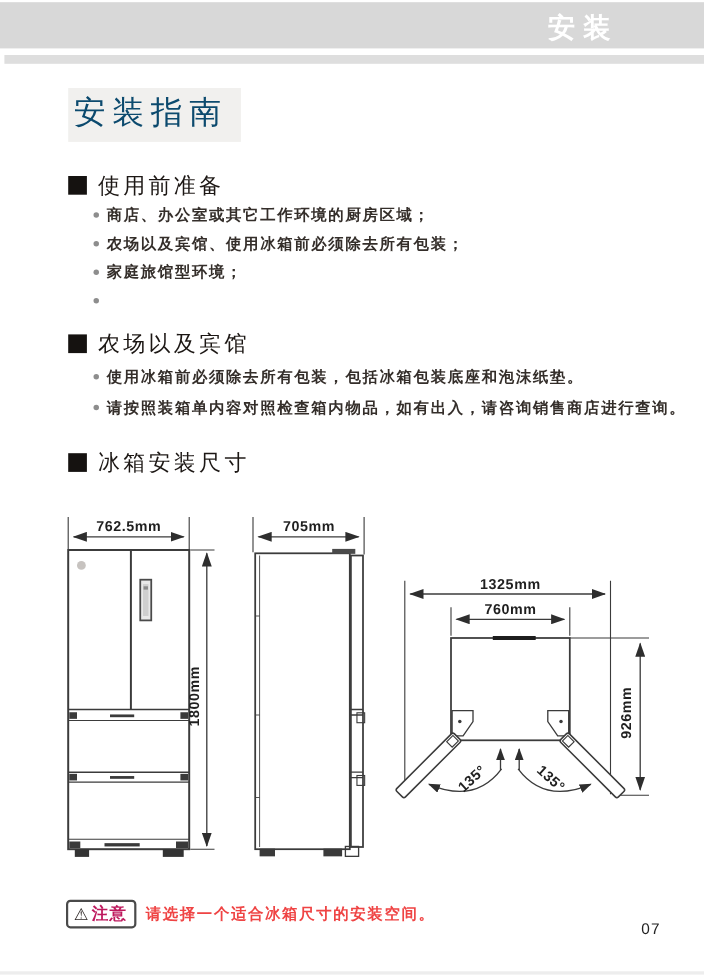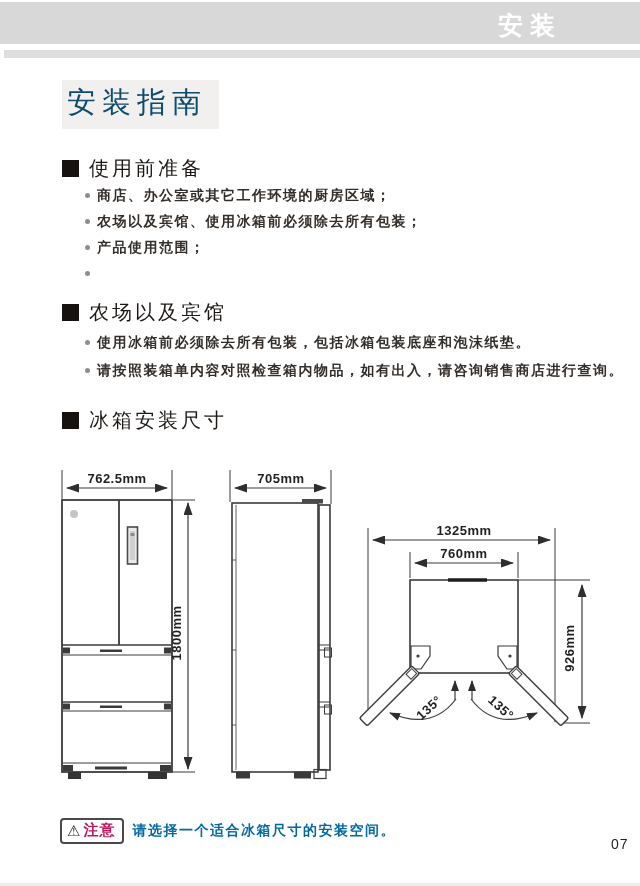--- a/index.html
+++ b/index.html
@@ -20,22 +20,22 @@
   .blist li{height:26px;display:flex;align-items:flex-start;}
   .dot{width:5px;height:5px;border-radius:50%;background:#8d8d8d;margin:6px 7px 0 0;flex:0 0 auto;}
   .btxt{font-size:14px;font-weight:bold;color:#342e2a;letter-spacing:1.5px;white-space:nowrap;}
   
   .diagram{position:absolute;left:0;top:452px;width:640px;height:348px;}
   
   .note{position:absolute;left:60px;top:818px;display:flex;align-items:center;}
   .note-badge{border:2px solid #4a4a4a;border-radius:4px;padding:1px 7px 2px 5px;display:flex;align-items:center;margin-right:8px;}
   .note-badge .warn{font-size:15px;color:#2b2523;margin-right:3px;}
   .note-badge .bl{font-size:15px;font-weight:bold;color:#be185d;letter-spacing:1px;}
-  .note-text{font-size:14px;font-weight:bold;color:#0369a1;letter-spacing:1.5px;}
-  .pagenum{position:absolute;left:583px;top:836px;font-size:14px;color:#222;letter-spacing:1px;margin-left:28px;}
+  .note-text{font-size:14px;font-weight:bold;color:#ef4444;letter-spacing:1.5px;}
+  .pagenum{position:absolute;left:583px;top:836px;font-size:14px;color:#222;letter-spacing:1px;}
   .bottom-strip{position:absolute;left:0;bottom:0;width:640px;height:3px;background:#ededed;}
   svg text{font-family:"Liberation Sans","DejaVu Sans",sans-serif;font-size:13px;font-weight:bold;fill:#1f1f1f;letter-spacing:0.5px;}
 </style>
 </head>
 <body>
 
 <div class="page">
 
   <div class="topbar">
     <span class="tab">安装</span>
@@ -52,21 +52,21 @@
     <li>
         <span class="dot"></span>
         <span class="btxt">商店、办公室或其它工作环境的厨房区域；</span>
       </li>
     <li>
         <span class="dot"></span>
         <span class="btxt">农场以及宾馆、使用冰箱前必须除去所有包装；</span>
       </li>
     <li>
         <span class="dot"></span>
-        <span class="btxt">产品使用范围；</span>
+        <span class="btxt">家庭旅馆型环境；</span>
       </li>
     <li>
         <span class="dot"></span>
       </li>
   </ul>
 
   <div class="sec" style="top:299px">
     <span class="sq"></span>
     <span class="txt">农场以及宾馆</span>
   </div>

